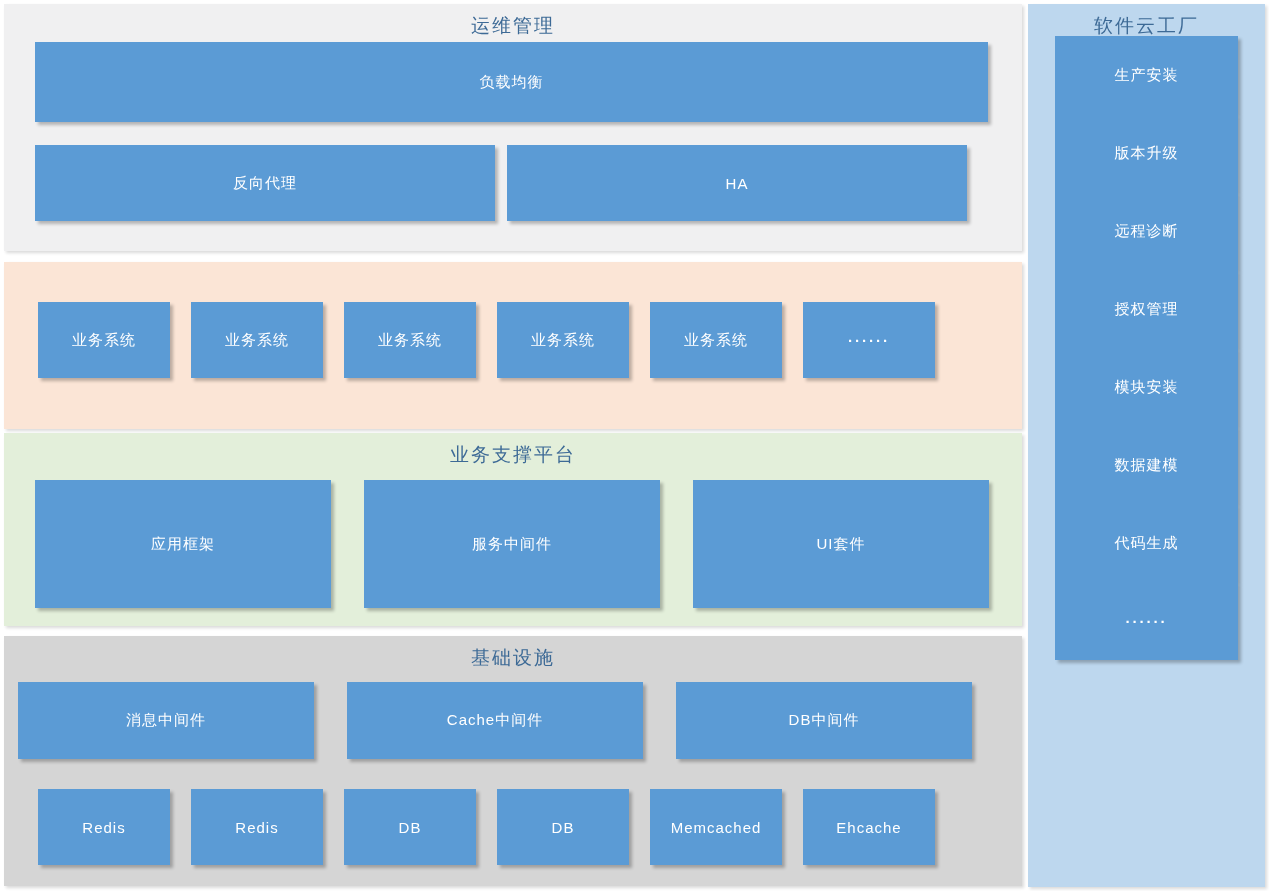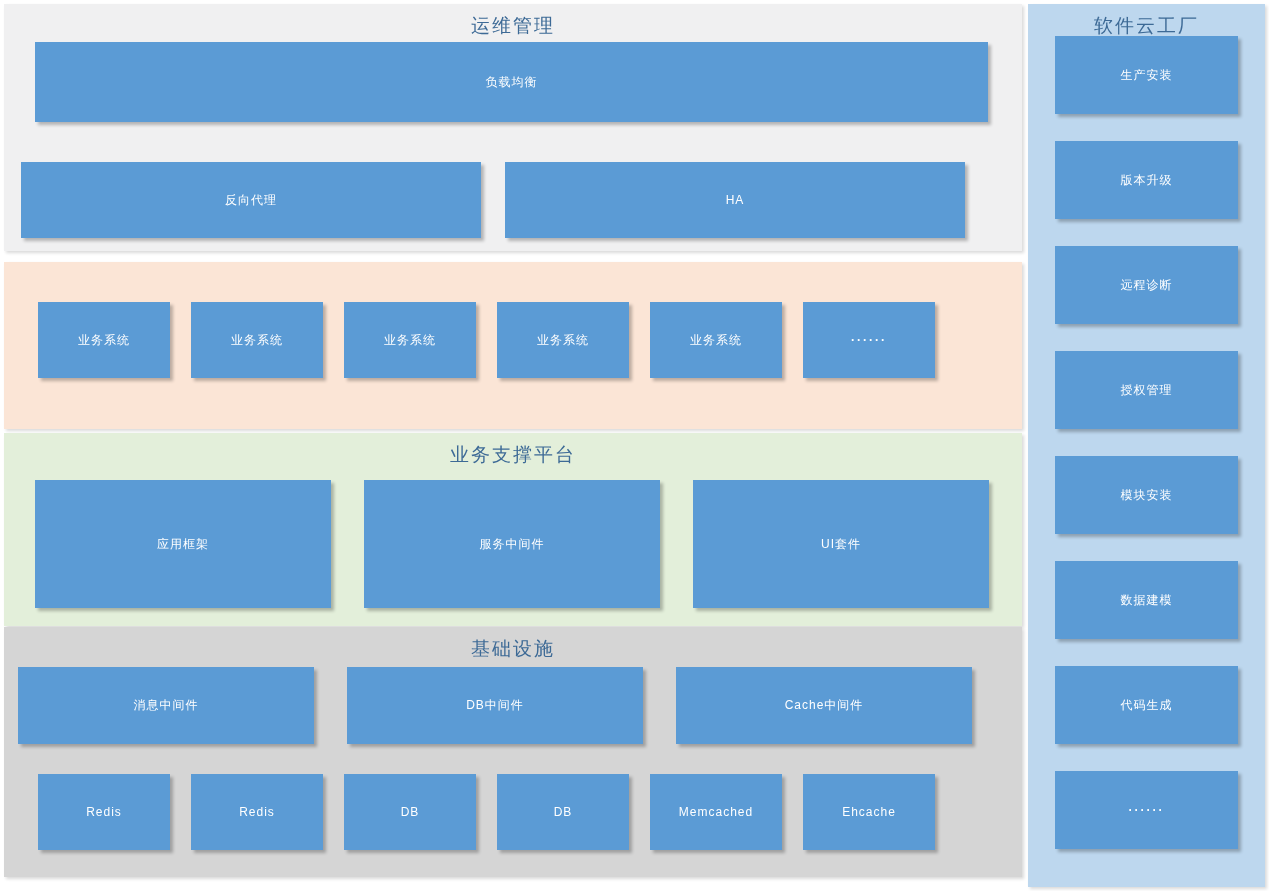--- a/index.html
+++ b/index.html
@@ -24,74 +24,74 @@
   .page { position: relative; width: 1113px; height: 891px; }
 
   .main-col { position: absolute; left: 4px; top: 4px; width: 1018px; }
 
   .band {
     width: 1018px;
     box-shadow: 2px 2px 3px rgba(0,0,0,0.15);
   }
   .band-ops      { height: 247px; background: var(--ops-bg);      margin-bottom: 11px; }
   .band-business { height: 167px; background: var(--business-bg); margin-bottom: 4px;  }
-  .band-platform { height: 193px; background: var(--platform-bg); margin-bottom: 1px; }
+  .band-platform { height: 193px; background: var(--platform-bg); margin-bottom: 10px; }
   .band-infra    { height: 250px; background: var(--infra-bg); }
 
   .band-title {
     height: 32px;
     padding-top: 9px;
     text-align: center;
     font-size: 19px;
     letter-spacing: 2px;
     color: var(--title-text);
   }
 
   .box {
     background: var(--box-blue);
     color: var(--box-text);
     display: flex;
     align-items: center;
     justify-content: center;
-    font-size: 12px;
+    font-size: 15px;
     letter-spacing: 1px;
     box-shadow: 3px 3px 3px rgba(0,0,0,0.25);
     flex: none;
   }
 
   
   .box-full { margin: 6px 34px 0 31px; height: 80px; }
-  .row-2 { display: flex; gap: 24px; padding-left: 17px; margin-top: 40px; }
+  .row-2 { display: flex; gap: 12px; padding-left: 31px; margin-top: 23px; }
   .row-2 .box { width: 460px; height: 76px; }
 
   
   .row-6 { display: flex; gap: 21px; padding-left: 34px; }
   .row-6 .box { width: 132px; height: 76px; }
   .band-business .row-6 { padding-top: 40px; }
 
   
   .row-3 { display: flex; gap: 33px; padding-left: 31px; }
   .band-platform .row-3 { margin-top: 15px; }
   .band-platform .row-3 .box { width: 296px; height: 128px; }
-  .band-infra .row-3 { margin-top: 8px; padding-left: 14px; }
+  .band-infra .row-3 { margin-top: 14px; padding-left: 14px; }
   .band-infra .row-3 .box { width: 296px; height: 77px; }
   .band-infra .row-6 { margin-top: 30px; }
 
   
   .sidebar {
     position: absolute;
     left: 1028px; top: 4px;
     width: 237px; height: 883px;
     background: var(--sidebar-bg);
     box-shadow: 2px 2px 3px rgba(0,0,0,0.15);
     display: flex;
     flex-direction: column;
     align-items: center;
   }
-  .sidebar .box { width: 183px; height: 78px; margin-top: 27px; }
+  .sidebar .box { width: 183px; height: 78px; }
   .sidebar .box.first { margin-top: 0; }
 
   .ellipsis-label { letter-spacing: 2px; font-weight: bold; }
 </style>
 </head>
 <body>
 
 <div class="page">
 
   <div class="main-col">
@@ -122,22 +122,22 @@
         <div class="box">应用框架</div>
         <div class="box">服务中间件</div>
         <div class="box">UI套件</div>
       </div>
     </section>
 
     <section class="band band-infra">
       <div class="band-title">基础设施</div>
       <div class="row-3">
         <div class="box">消息中间件</div>
+        <div class="box">Cache中间件</div>
         <div class="box">DB中间件</div>
-        <div class="box">Cache中间件</div>
       </div>
       <div class="row-6">
         <div class="box">Redis</div>
         <div class="box">Redis</div>
         <div class="box">DB</div>
         <div class="box">DB</div>
         <div class="box">Memcached</div>
         <div class="box">Ehcache</div>
       </div>
     </section>

